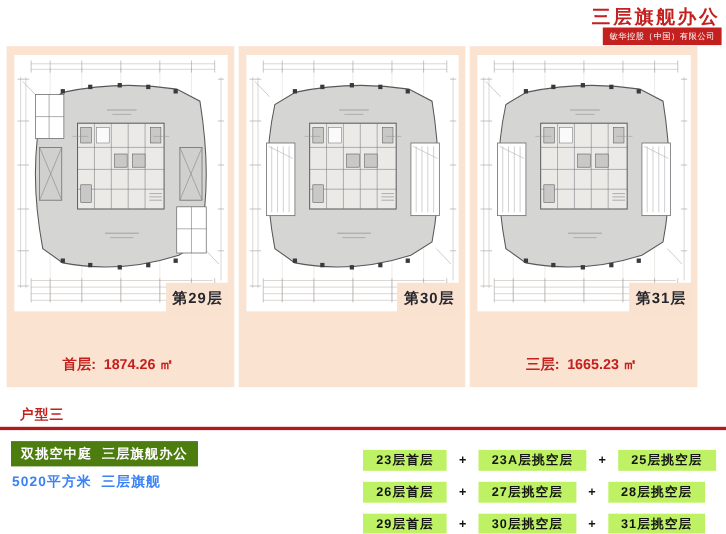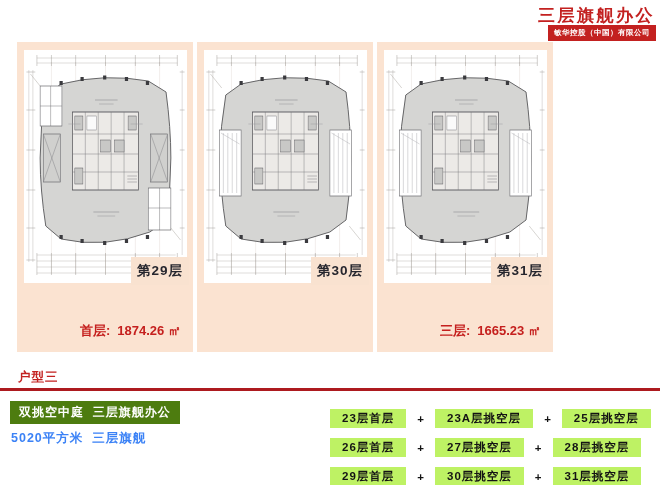--- a/index.html
+++ b/index.html
@@ -3,31 +3,31 @@
 <meta charset="utf-8">
 <style>
   * { margin:0; padding:0; box-sizing:border-box; }
   body { background:#fff; font-family:"Liberation Sans","DejaVu Sans",sans-serif; }
   .page { position:relative; width:660px; height:485px; background:#ffffff; overflow:hidden; }
 
   
   .header-title { position:absolute; top:4px; right:5px; font-size:17px; font-weight:bold;
                   color:#c32120; letter-spacing:2.5px; white-space:pre; }
   .header-bar   { position:absolute; top:25px; right:4px; background:#c32120; color:#ffffff;
-                  font-size:7.5px; font-weight:bold; padding:3px 6px; letter-spacing:0.5px; white-space:pre; }
+                  font-size:7.5px; font-weight:normal; padding:3px 6px; letter-spacing:0.5px; white-space:pre; }
 
   
-  .panels { position:absolute; top:42px; left:17px; width:536px; display:flex; gap:4px;text-decoration:underline; }
+  .panels { position:absolute; top:42px; left:6px; width:628px; display:flex; gap:4px;text-decoration:underline; }
   .panel  { flex:1; height:310px; background:#fbe3d1; position:relative; }
   .plan   { position:absolute; left:7px; right:6px; top:8px; height:233px; background:#ffffff; }
   .plan svg { width:100%; height:100%; display:block; }
   .floor-tag { position:absolute; right:4px; top:215px; min-width:58px; height:28px;
                background:#f9e2d0; display:flex; align-items:center; justify-content:center;
                font-weight:bold; font-size:13.5px; color:#26262e; letter-spacing:1px; padding:0 6px; }
-  .area-line { position:absolute; left:0; right:0; top:265px; text-align:center;
+  .area-line { position:absolute; left:0; right:0; top:265px; 
                font-size:13px; font-weight:bold; color:#c5201e; white-space:pre;padding-left:22px; }
   .area-line .val { margin-left:7px; }
 
   
   .unit-title { position:absolute; left:18px; top:369px; font-size:12.5px; font-weight:bold;
                 color:#c32120; letter-spacing:1px; }
   .red-rule   { position:absolute; left:0; top:388px; width:660px; height:3px; background:#ad1a1f; }
   .unit-highlight { position:absolute; left:10px; top:401px; background:#4d7c0f; color:#ffffff;
                 font-size:12px; font-weight:bold; padding:3px 9px; letter-spacing:1px; white-space:pre; }
   .unit-sub   { position:absolute; left:11px; top:430px; font-size:12.5px; font-weight:bold;

